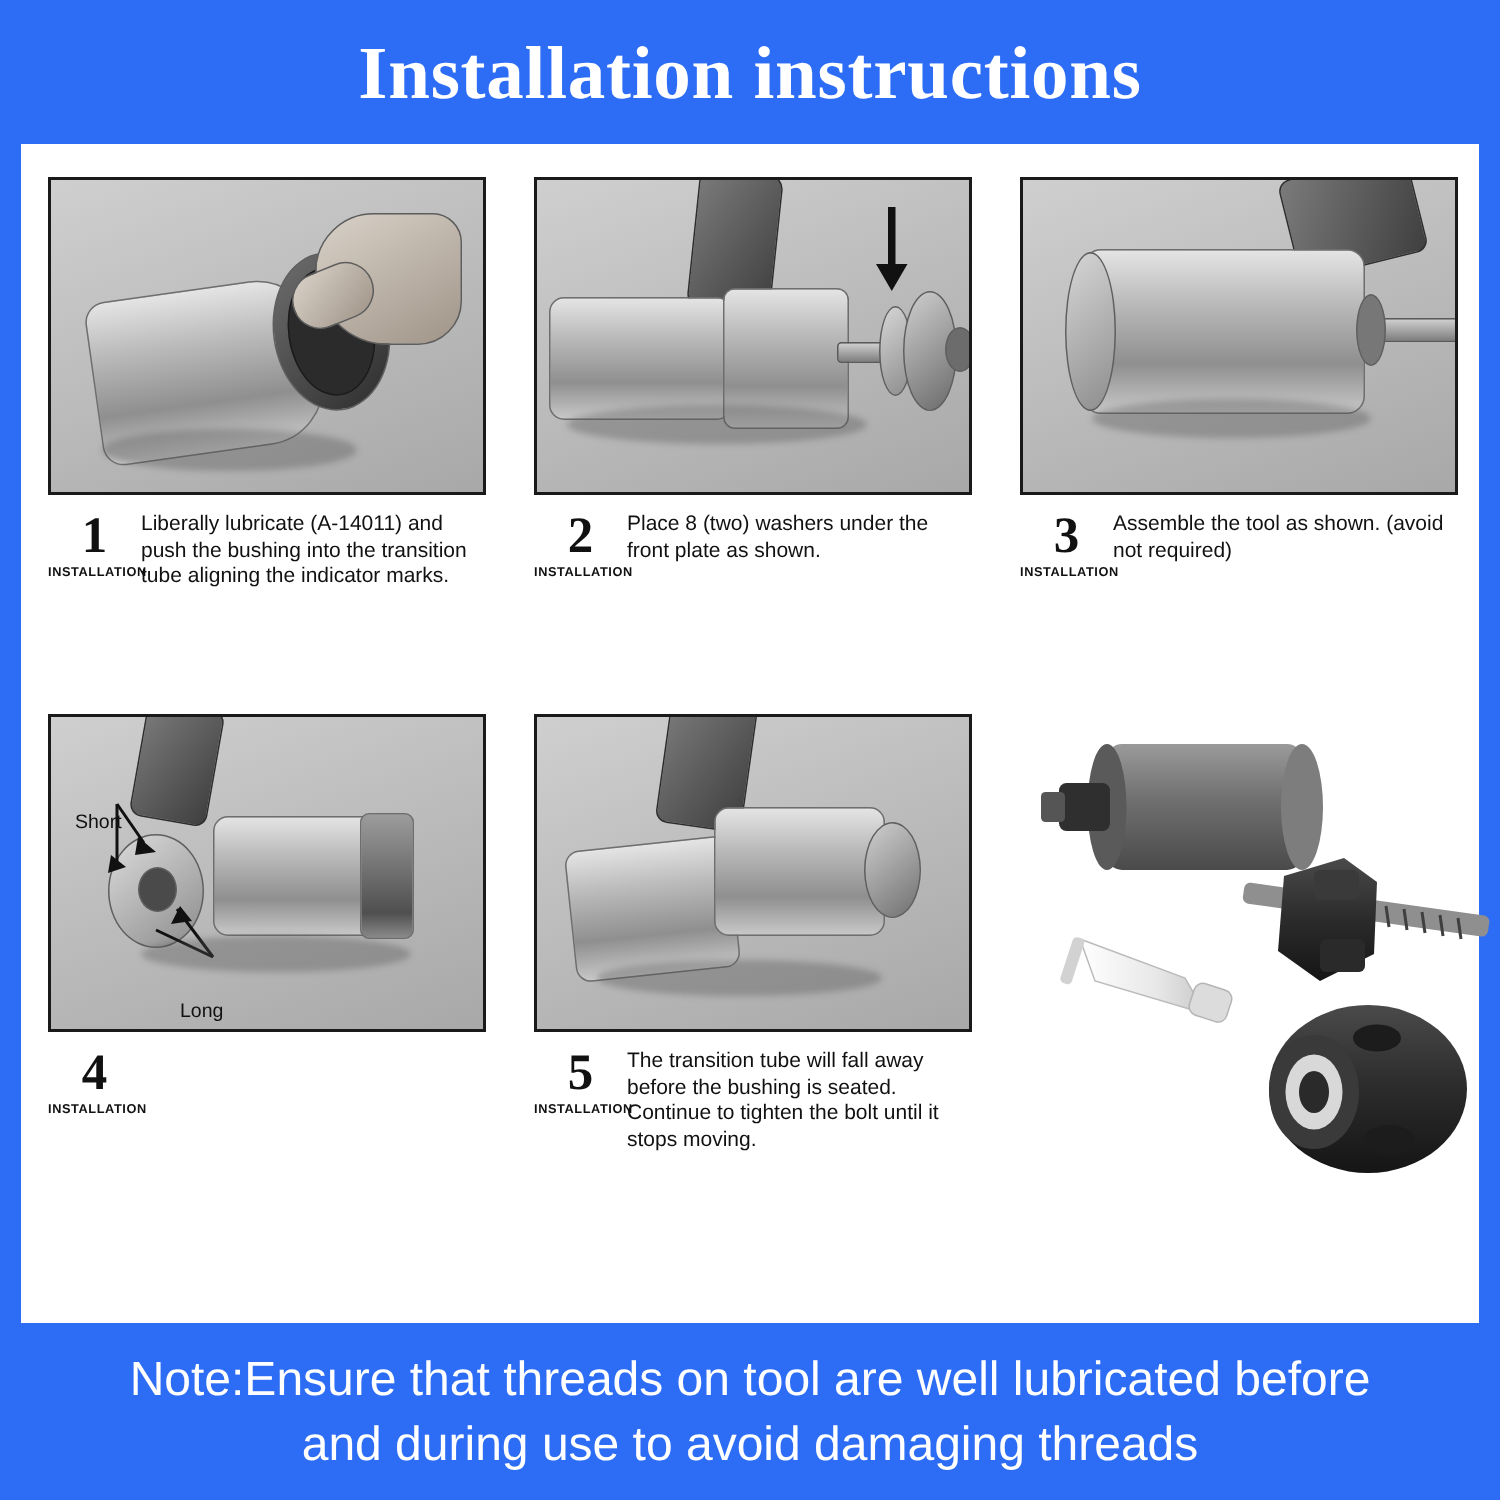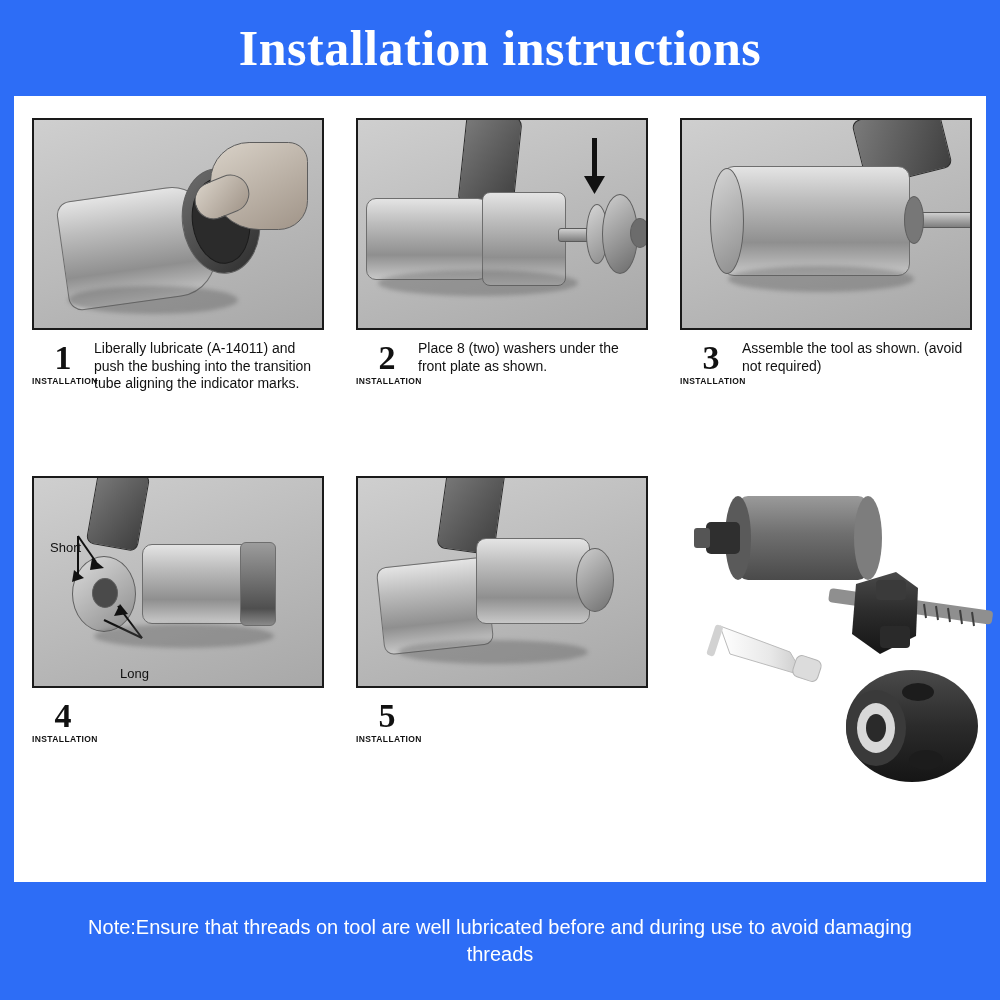--- a/index.html
+++ b/index.html
@@ -51,21 +51,21 @@
     width: 1000px;
     height: 118px;
     background: #2d6df6;
     display: flex;
     align-items: center;
     justify-content: center;
     text-align: center;
   }
   .footer-note {
     color: #ffffff;
-    font-size: 20px;
+    font-size: 32px;
     line-height: 1.35;
     max-width: 880px;
     font-family: "Liberation Sans", sans-serif;
   }
   
   .content {
     position: absolute;
     left: 0;
     top: 96px;
     width: 972px;
@@ -302,20 +302,21 @@
           <div class="cyl" style="left:22px;top:84px;width:108px;height:86px;border-radius:10px;transform:rotate(-6deg);"></div>
           <div class="cyl" style="left:118px;top:60px;width:112px;height:84px;border-radius:10px;"></div>
           <div class="ell" style="left:218px;top:70px;width:36px;height:62px;background:linear-gradient(140deg,#cfcfcf,#707070);"></div>
           <div class="shadowblob" style="left:40px;top:162px;width:190px;height:24px;"></div>
         </div>
         <div class="caption-block">
           <div class="num-col">
             <div class="num">5</div>
             <div class="num-sub">INSTALLATION</div>
           </div>
+          <div class="caption-text">The transition tube will fall away before the bushing is seated. Continue to tighten the bolt until it stops moving.</div>
         </div>
       </div>
 
       <div class="step">
         <div class="photo no-frame" style="height:330px;width:324px;">
           <svg class="overlay" viewBox="0 0 324 330">
             <defs>
               <linearGradient id="gsleeve" x1="0" y1="0" x2="0" y2="1">
                 <stop offset="0%" stop-color="#9a9a9a"></stop>
                 <stop offset="45%" stop-color="#6f6f6f"></stop>

